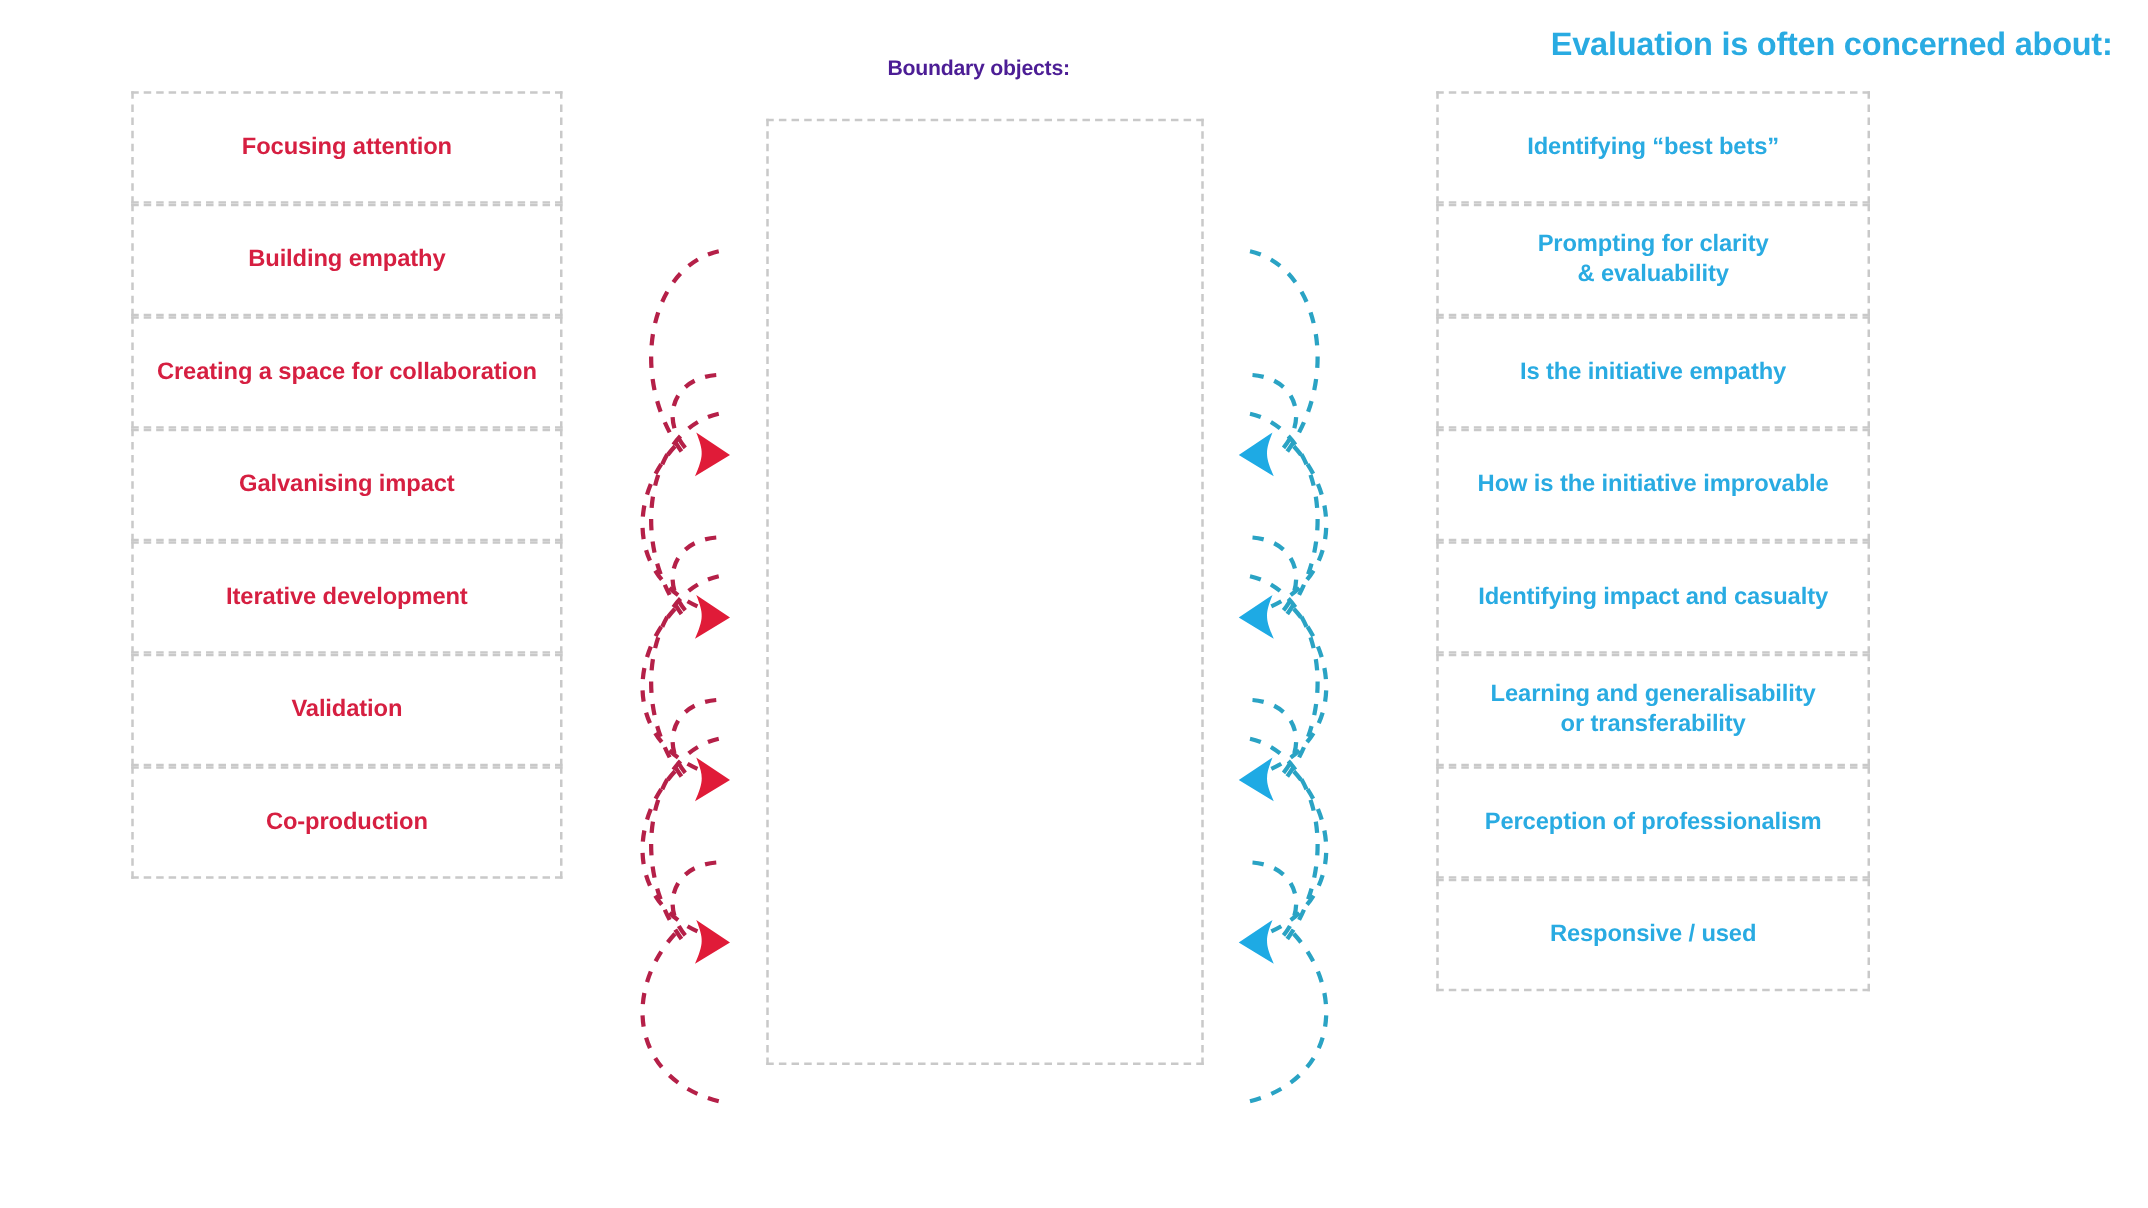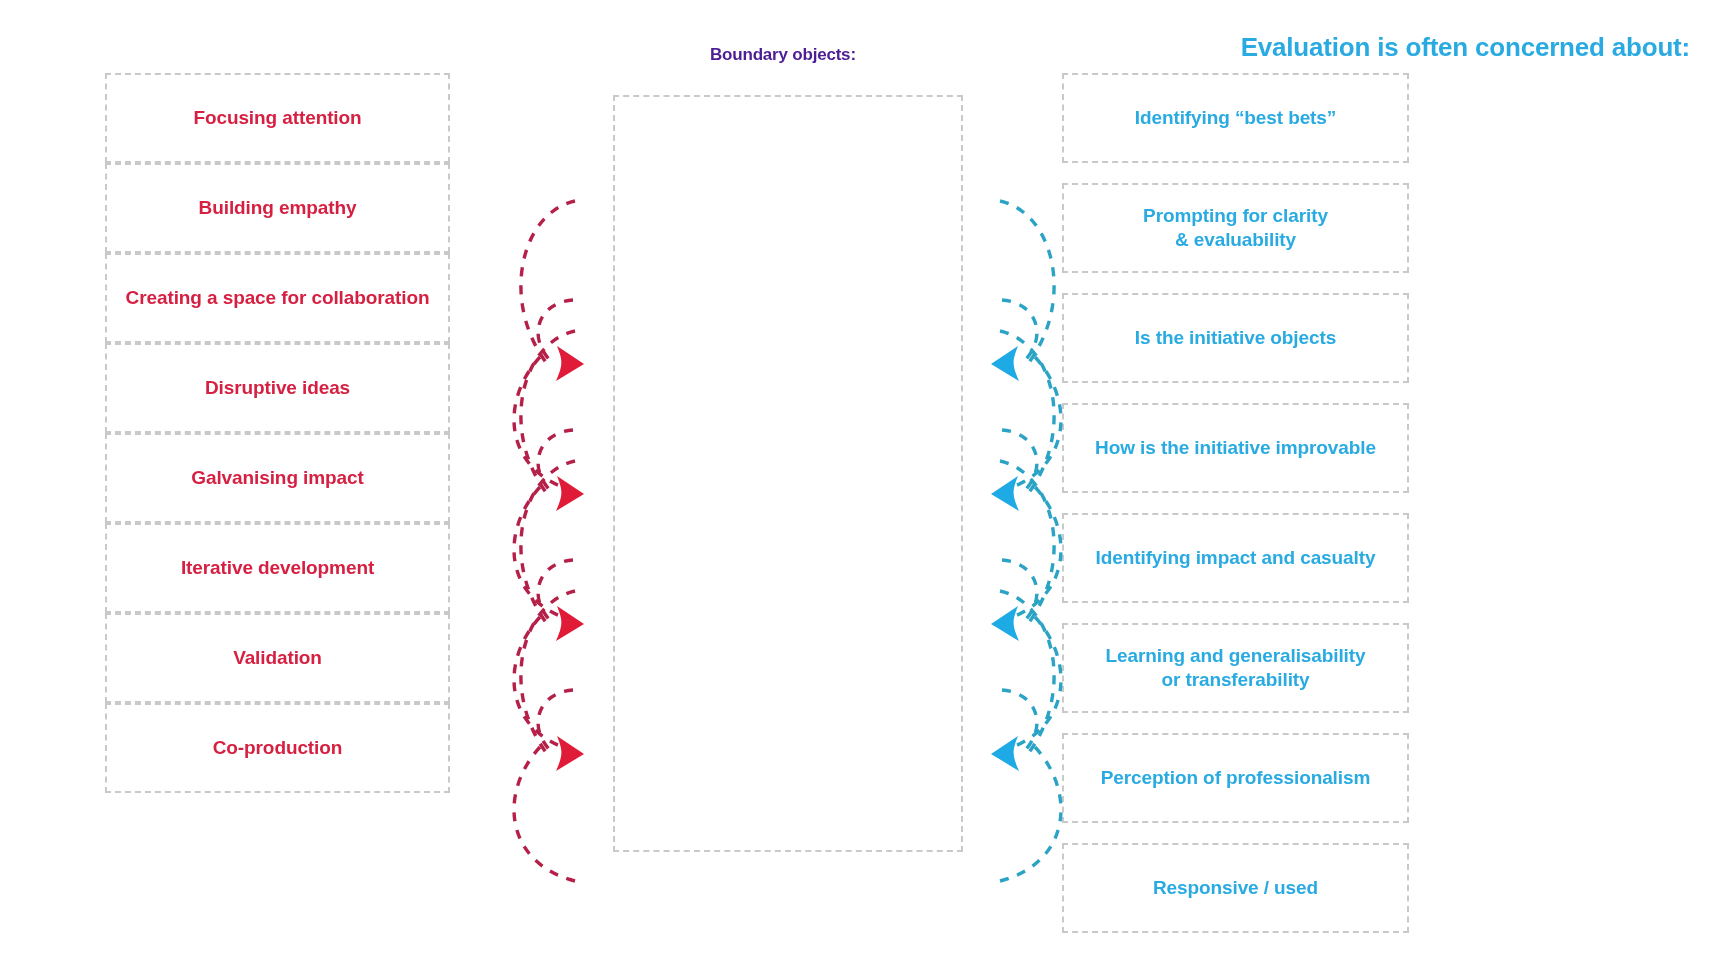--- a/index.html
+++ b/index.html
@@ -31,39 +31,38 @@
   }
   #heading-left {
     left: 40px;
     top: 20px;
     color: #d61f41;
   }
   #heading-right {
     right: 28px;
     top: 20px;
     color: #29abe2;
-    margin-top: 12px;
   }
   #heading-center {
     left: 710px;
     top: 45px;
     font-size: 17px;
     font-weight: bold;
     color: #4c1d95;
   }
 
   
   .column {
     position: absolute;
     top: 73px;
     display: flex;
     flex-direction: column;
   }
   #column-left  { left: 105px;  width: 345px; }
-  #column-right { left: 1062px; width: 347px; gap: 20px; }
+  #column-right { left: 1149px; width: 347px; }
 
   .card {
     height: 90px;
     box-sizing: border-box;
     border: 2px dashed #c9c9c9;
     display: flex;
     align-items: center;
     justify-content: center;
     text-align: center;
     padding: 4px 10px;
@@ -111,23 +110,20 @@
       <div class="card">
         <div class="card-label">Focusing attention</div>
       </div>
       <div class="card">
         <div class="card-label">Building empathy</div>
       </div>
       <div class="card">
         <div class="card-label">Creating a space for collaboration</div>
       </div>
       <div class="card">
-        <div class="card-label">Disruptive ideas</div>
-      </div>
-      <div class="card">
         <div class="card-label">Galvanising impact</div>
       </div>
       <div class="card">
         <div class="card-label">Iterative development</div>
       </div>
       <div class="card">
         <div class="card-label">Validation</div>
       </div>
       <div class="card">
         <div class="card-label">Co-production</div>
@@ -137,21 +133,21 @@
   <div id="boundary-box"></div>
 
   <div class="column" id="column-right">
       <div class="card">
         <div class="card-label">Identifying “best bets”</div>
       </div>
       <div class="card">
         <div class="card-label">Prompting for clarity<br>&amp; evaluability</div>
       </div>
       <div class="card">
-        <div class="card-label">Is the initiative objects</div>
+        <div class="card-label">Is the initiative empathy</div>
       </div>
       <div class="card">
         <div class="card-label">How is the initiative improvable</div>
       </div>
       <div class="card">
         <div class="card-label">Identifying impact and casualty</div>
       </div>
       <div class="card">
         <div class="card-label">Learning and generalisability<br>or transferability</div>
       </div>

